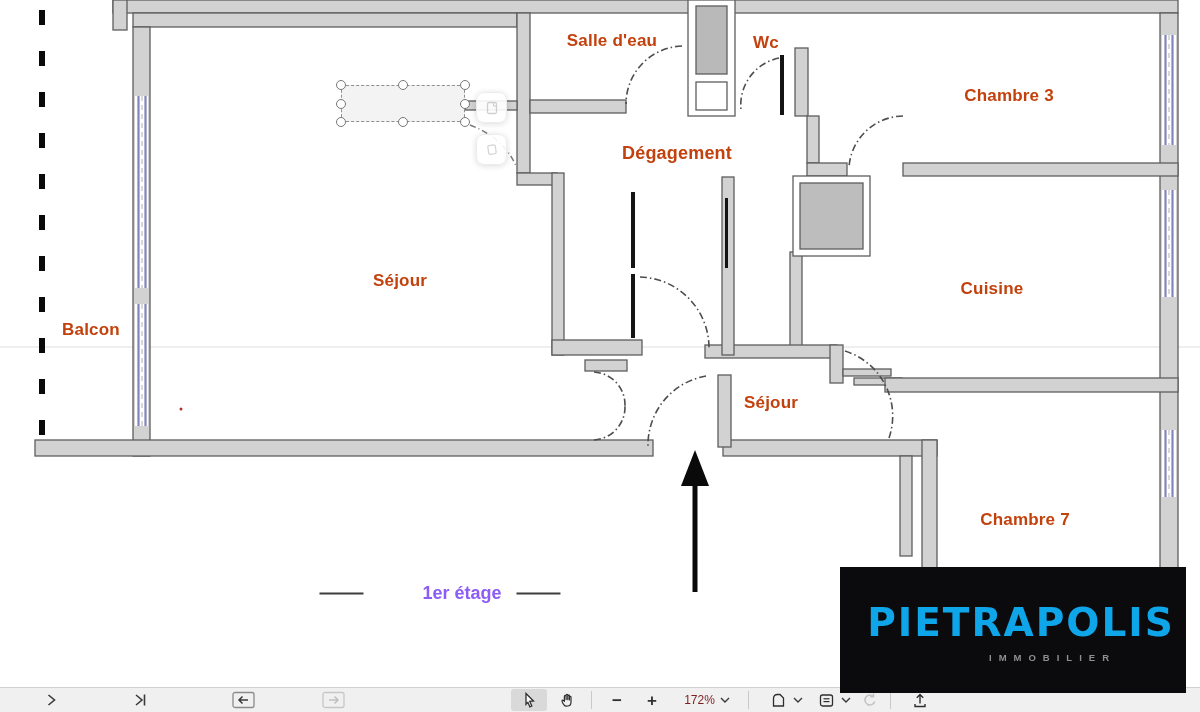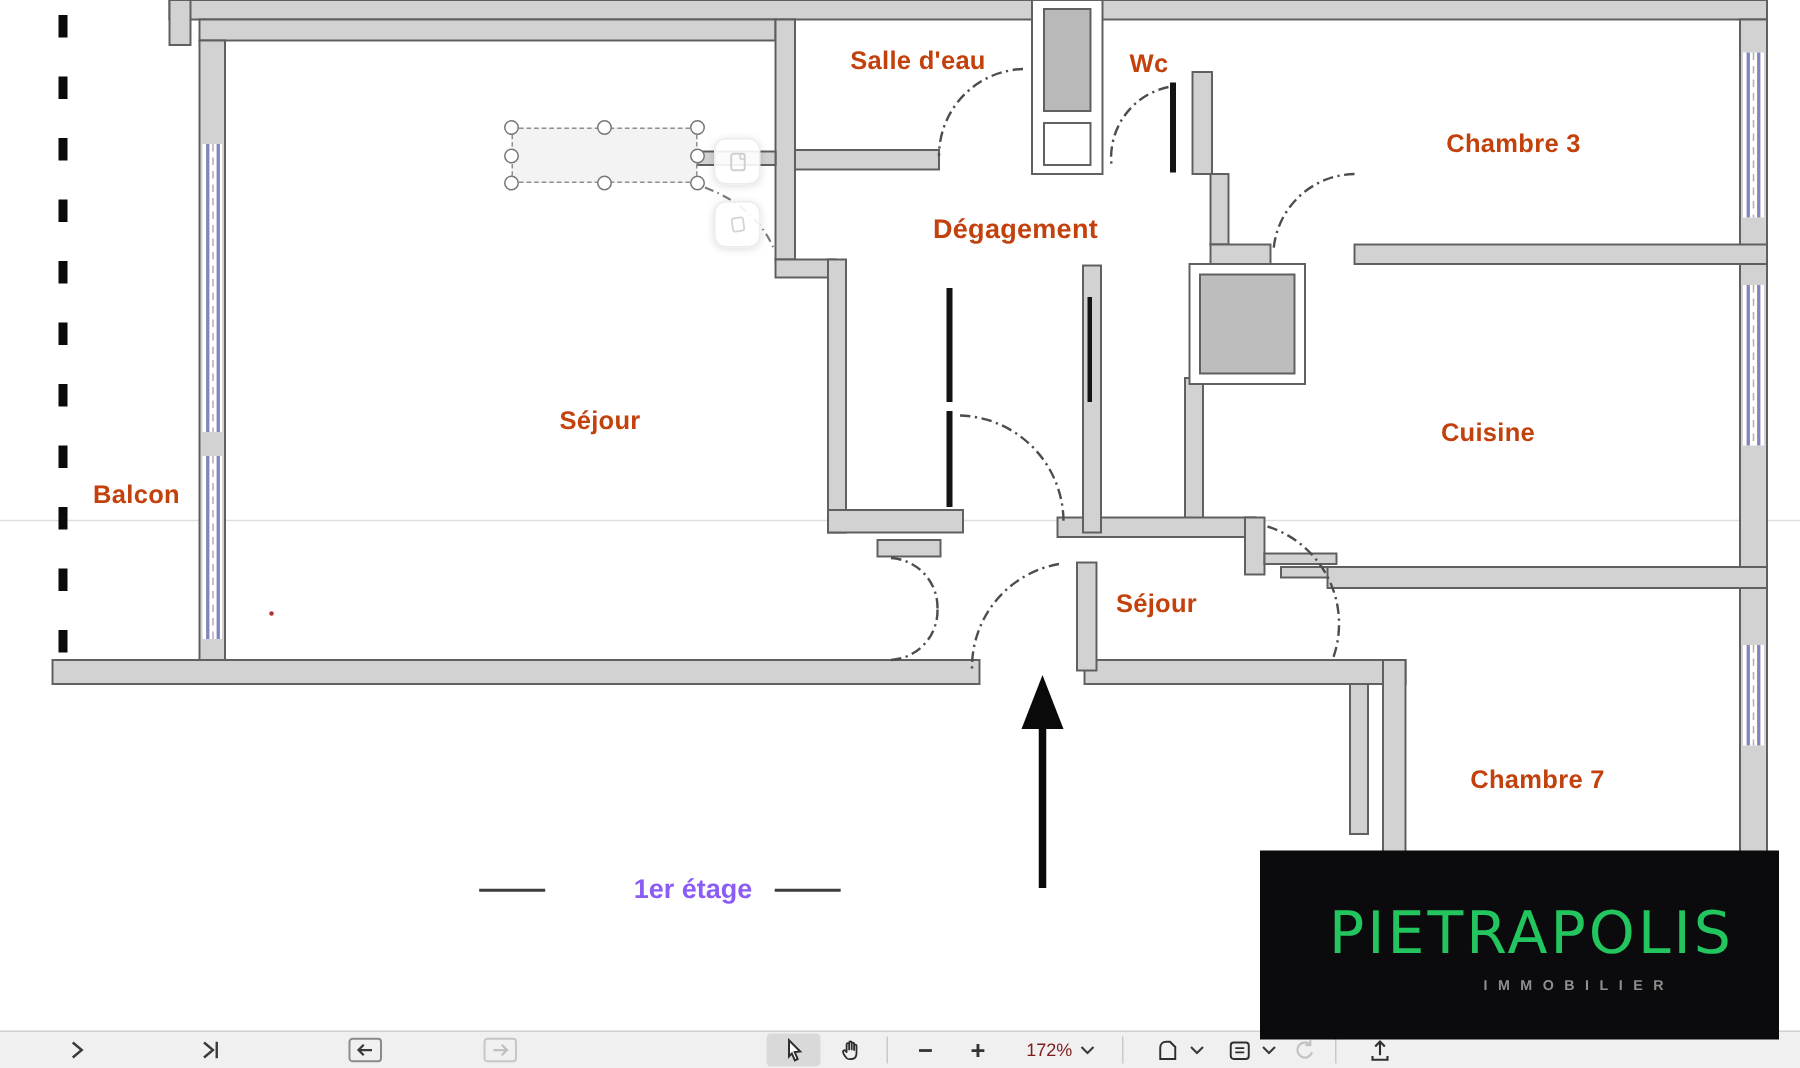--- a/index.html
+++ b/index.html
@@ -33,21 +33,21 @@
   .h-bl{left:-6px;bottom:-6px}.h-bm{left:50%;margin-left:-5px;bottom:-6px}.h-br{right:-6px;bottom:-6px}
 
   .ghost-btn { position:absolute; width:31px; height:31px; border-radius:8px;
                background:rgba(255,255,255,.9); border:1px solid #ececec;
                box-shadow:0 1px 6px rgba(0,0,0,.14); display:flex; align-items:center; justify-content:center; }
 
   
   #logo { position:absolute; left:840px; top:567px; width:346px; height:126px;
           background:#0b0b0d; z-index:6; }
   #logo .brand { margin-top:33px; text-align:center; font-family:"DejaVu Sans", sans-serif;
-                 font-size:39px; font-weight:400; color:#22c55e; letter-spacing:2px;padding-left:16px; }
+                 font-size:39px; font-weight:700; color:#0ea5e9; letter-spacing:2px;padding-left:16px; }
   #logo .tagline { margin-top:7px; text-align:right; padding-right:70px;
                    font-size:9.5px; letter-spacing:7px; color:#8f8f8f; font-weight:bold;padding-left:28px; }
 
   
   #toolbar { position:absolute; left:0; top:687px; width:1200px; height:25px;
              background:#f0f0f1; border-top:1px solid #d2d2d2; z-index:5; }
   .tb { position:absolute; top:1px; height:22px; display:flex; align-items:center;
         justify-content:center; color:#3a3a3a; }
   .tb svg { display:block; }
   .tb.active { background:#d9d9d9; border-radius:3px; }

